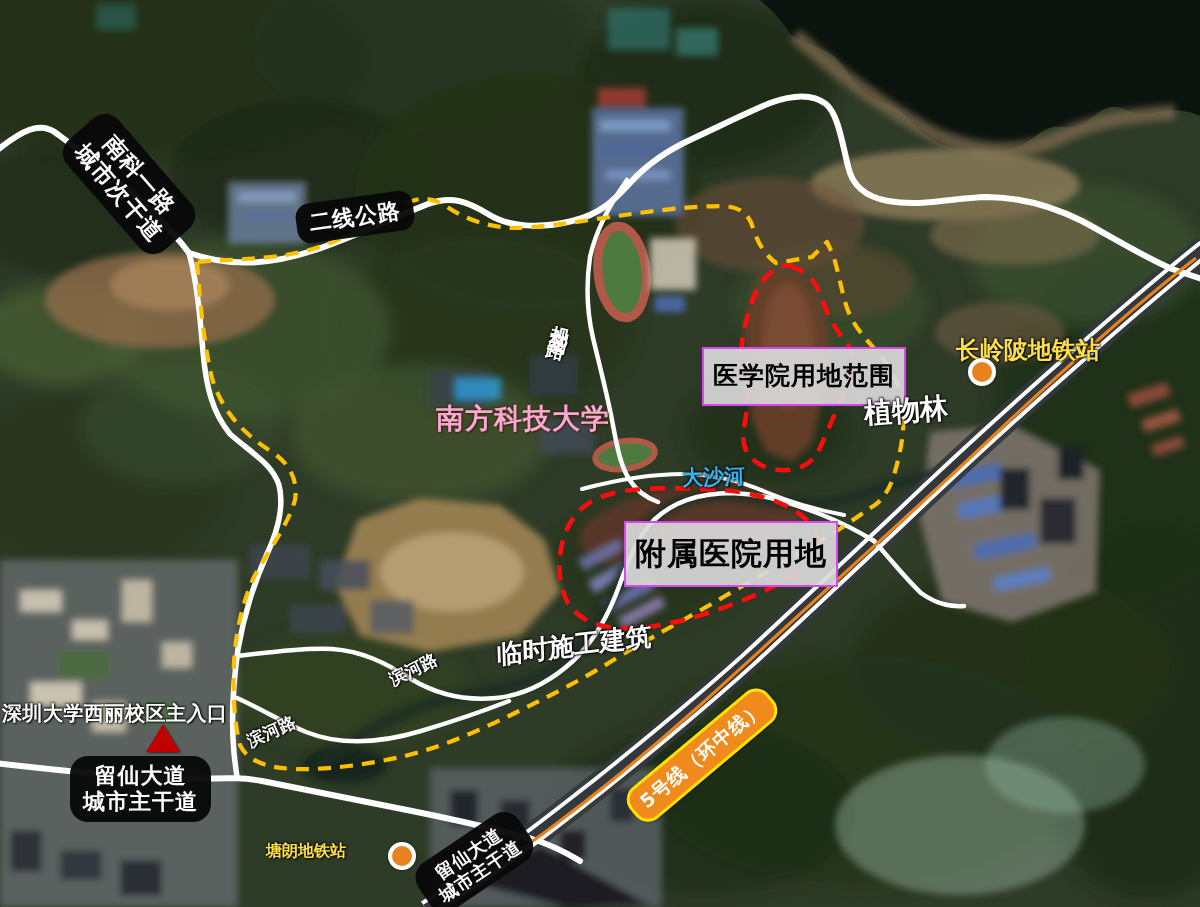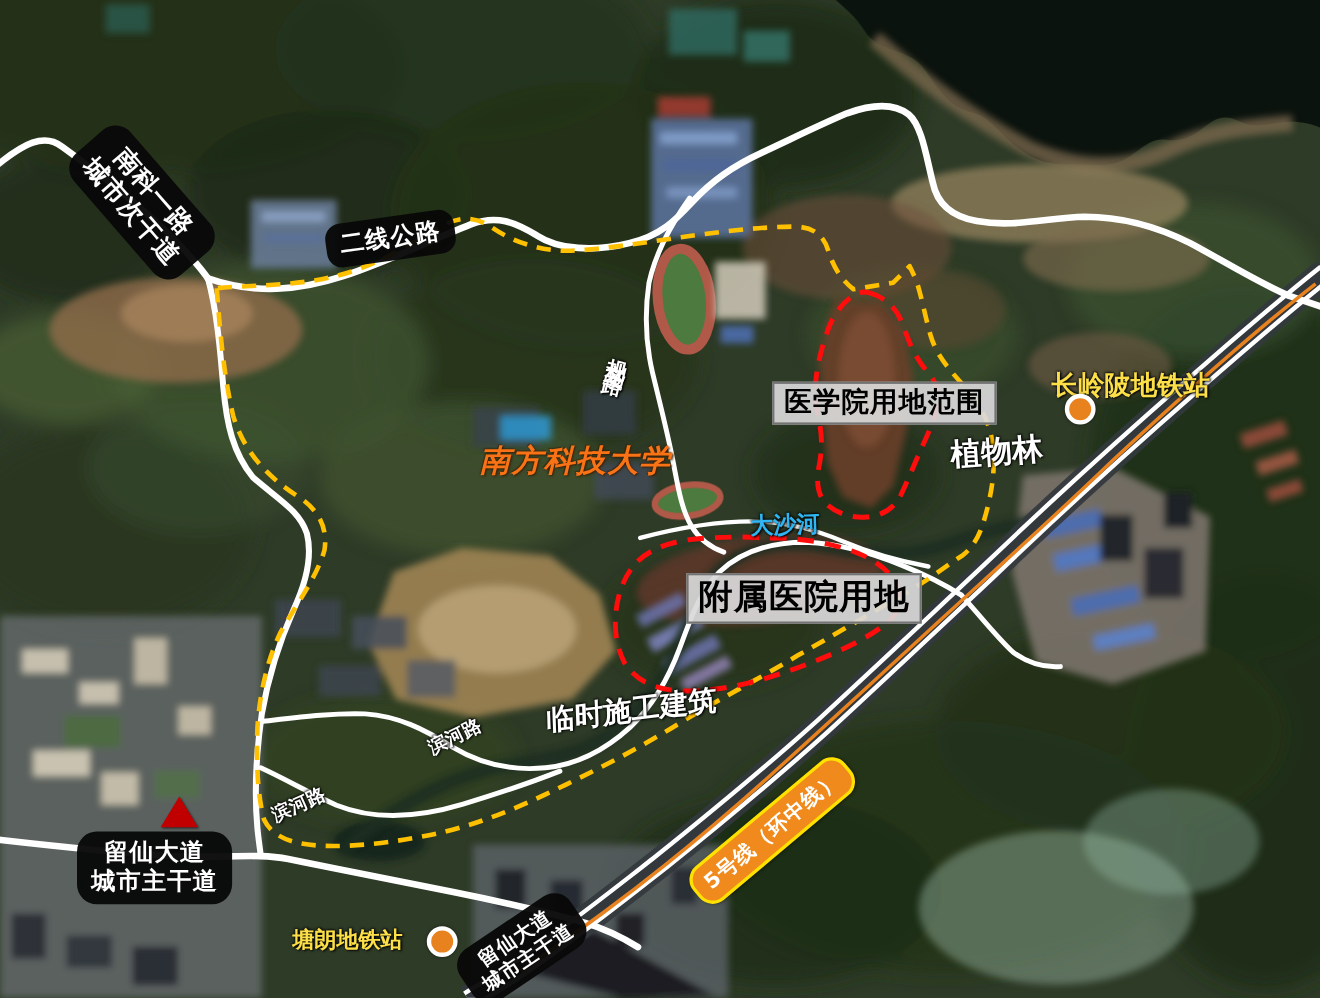--- a/index.html
+++ b/index.html
@@ -11,31 +11,31 @@
   #stage svg{position:absolute;left:0;top:0;}
   .lbl{position:absolute;white-space:nowrap;}
   
   .capsule{
     background:rgba(8,8,8,.96);color:#fff;font-weight:700;text-align:center;
     border-radius:18px;padding:7px 13px;line-height:1.18;letter-spacing:1px;
   }
   .capsule div{white-space:nowrap;}
   
   .sitebox{
-    background:rgba(217,217,217,.92);border:2px solid #737373;color:#000;
-    font-weight:700;text-align:center;line-height:1.15;padding:3px 9px;
+    background:rgba(217,217,217,.92);border:2px solid #d946ef;color:#000;
+    font-weight:700;text-align:center;line-height:1.15;padding:13px 9px;
     letter-spacing:1px;
   }
   
   .maptext{
     color:#fff;font-weight:700;
     text-shadow:1px 1px 2px rgba(0,0,0,.95),-1px -1px 2px rgba(0,0,0,.55),1px -1px 2px rgba(0,0,0,.6);
   }
   .orangetext{color:#fde047;}
-  .goldtext{color:#f97316;text-shadow:1px 1px 2px rgba(60,30,0,.95),-1px -1px 1px rgba(60,30,0,.6);font-style:italic;}
+  .goldtext{color:#f9a8d4;text-shadow:1px 1px 2px rgba(60,30,0,.95),-1px -1px 1px rgba(60,30,0,.6);}
   .cyantext{color:#2FB5F2;}
   .station-dot{
     position:absolute;width:20px;height:20px;border-radius:50%;
     background:#E8821E;border:4px solid #fff;box-shadow:0 0 3px rgba(0,0,0,.5);
   }
   .line5badge{
     background:#F08A1D;border:3px solid #FFE100;border-radius:16px;
     color:#fff;font-weight:700;padding:4px 10px;letter-spacing:1px;
     box-shadow:1px 1px 3px rgba(0,0,0,.4);
   }
@@ -229,30 +229,31 @@
   <div class="lbl sitebox" style="left:624px;top:521px;font-size:31px;">
     <div>附属医院用地</div>
   </div>
 
   <div class="lbl maptext" style="left:496px;top:628px;font-size:26px;transform:rotate(-7deg) skewX(-5deg);">临时施工建筑</div>
 
   <div class="lbl maptext" style="left:388px;top:658px;font-size:17px;transform:rotate(-26deg);">滨河路</div>
 
   <div class="lbl maptext" style="left:246px;top:720px;font-size:17px;transform:rotate(-24deg);">滨河路</div>
 
+  <div class="lbl maptext" style="left:2px;top:700px;font-size:20px;letter-spacing:.5px;">深圳大学西丽校区主入口</div>
   <div class="triangle" style="left:146px;top:724px;"></div>
 
   <div class="lbl capsule" style="left:70px;top:756px;font-size:22px;">
     <div>留仙大道</div>
     <div>城市主干道</div>
   </div>
 
   <div class="lbl line5badge" style="left:612px;top:735px;transform:rotate(-40deg);font-size:19px;">5号线（环中线）</div>
 
-  <div class="lbl maptext orangetext" style="left:266px;top:841px;font-size:20px;">塘朗地铁站</div>
+  <div class="lbl maptext orangetext" style="left:266px;top:841px;font-size:16px;">塘朗地铁站</div>
   <div class="station-dot" style="left:388px;top:842px;"></div>
 
   <div class="lbl capsule" style="left:414px;top:834px;transform:rotate(-34deg);font-size:18px;">
     <div>留仙大道</div>
     <div>城市主干道</div>
   </div>
 
 </div>
 
 </body></html>

